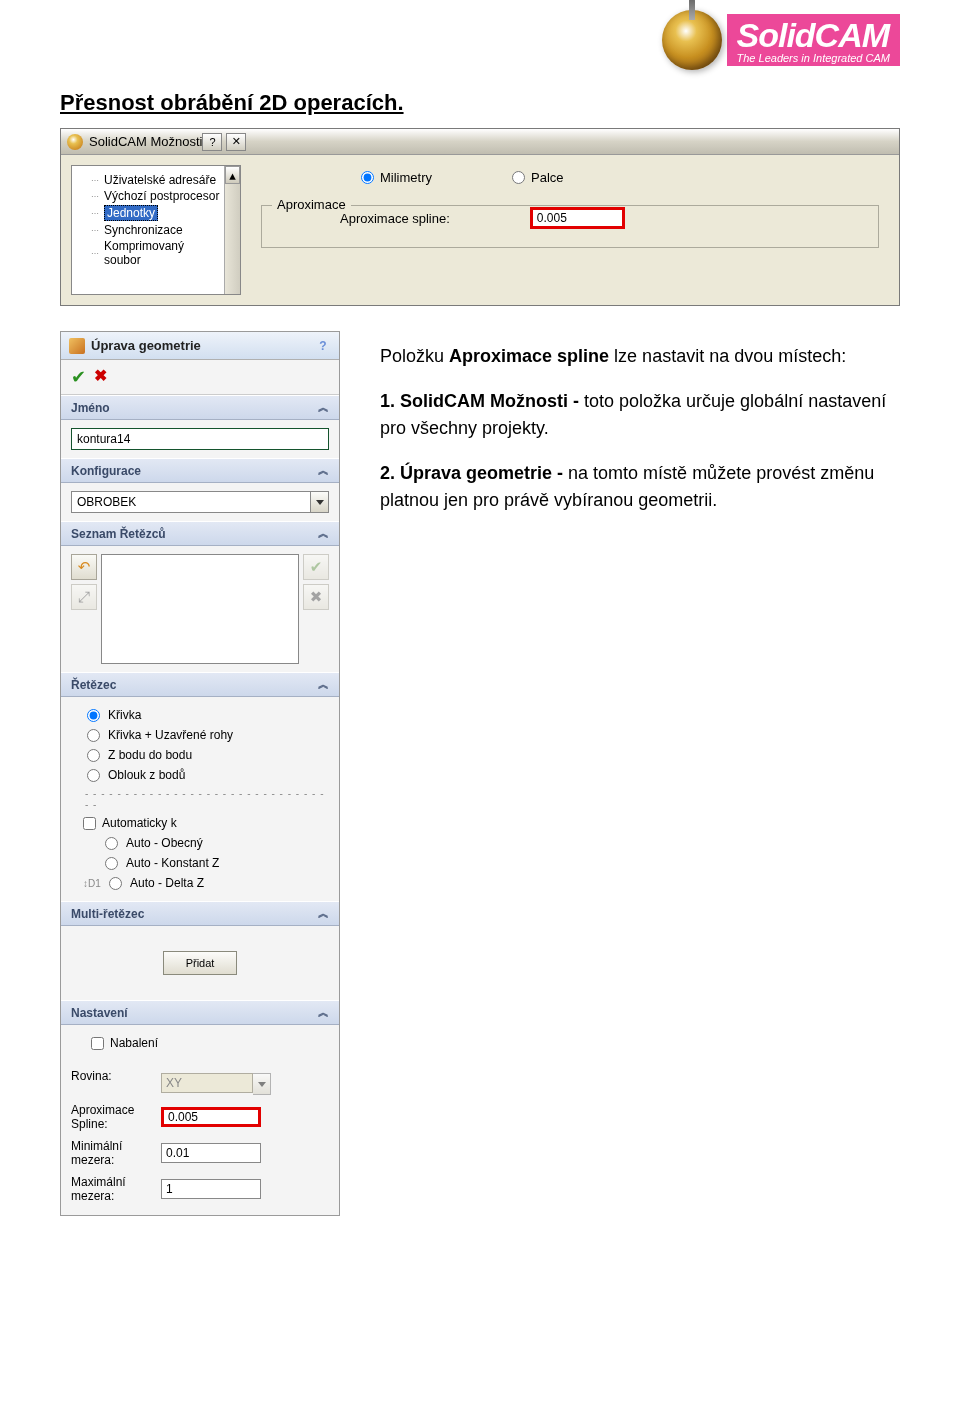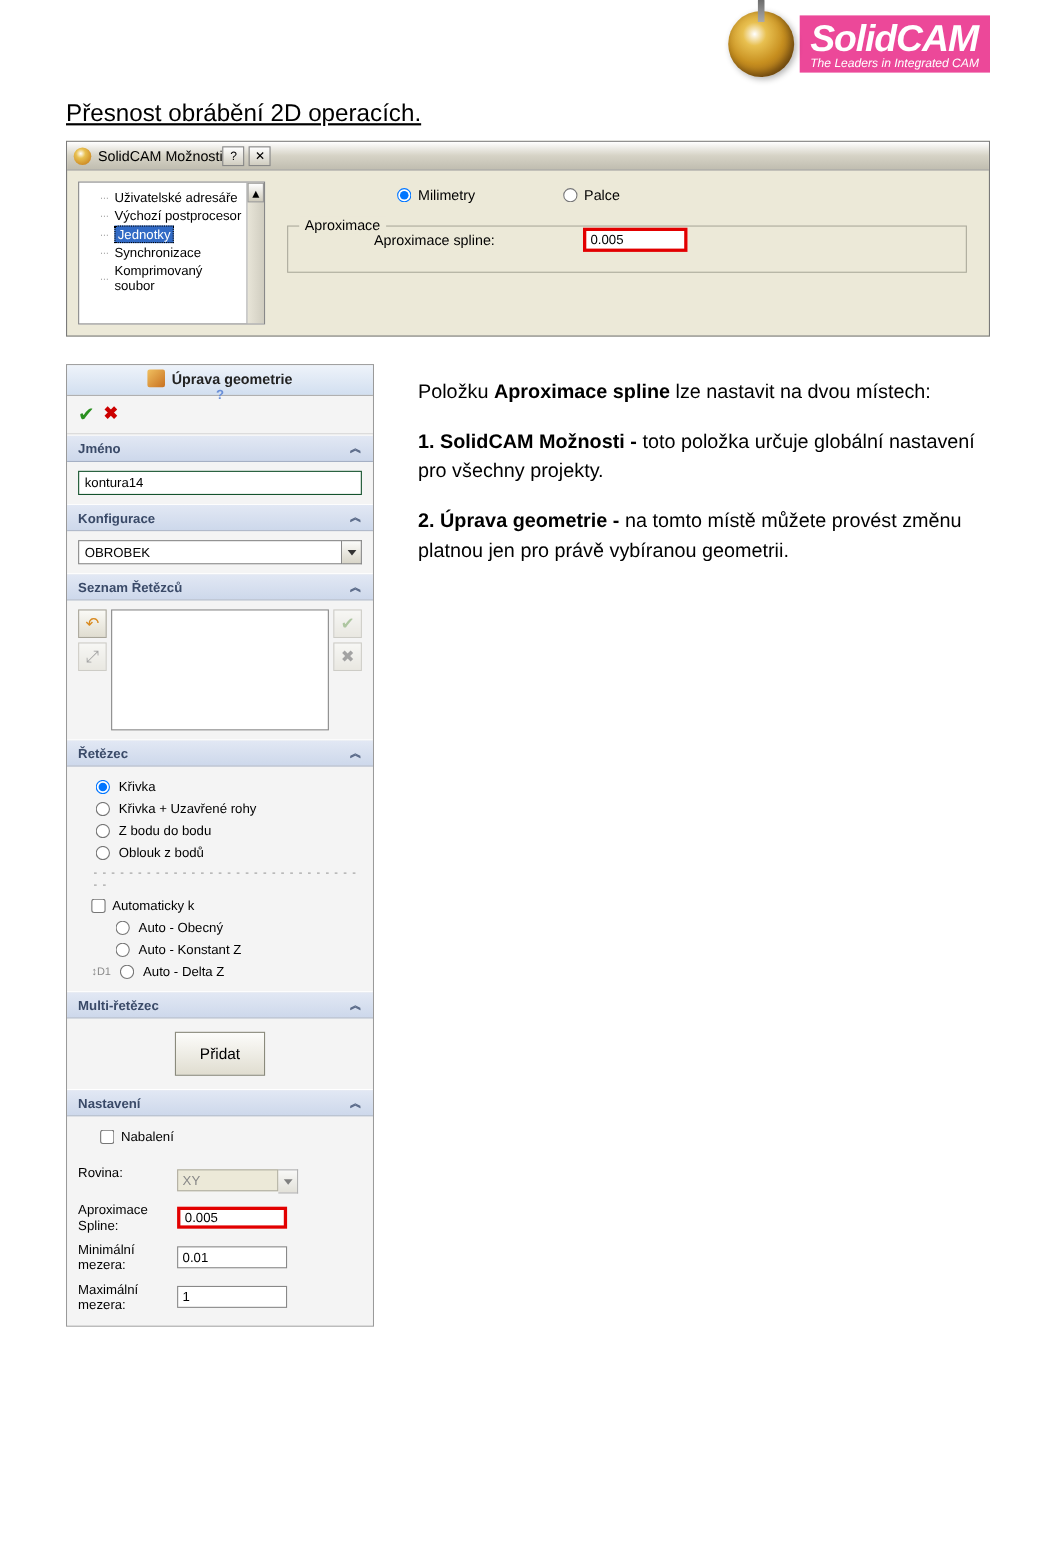--- a/index.html
+++ b/index.html
@@ -8,21 +8,21 @@
 
 .logo-row { display: flex; justify-content: flex-end; margin-bottom: 20px; }
 .logo { display: flex; align-items: center; gap: 5px; }
 .logo-icon { width: 60px; height: 60px; background: radial-gradient(circle at 40% 35%, #fff 0%, #e8c050 20%, #c89020 50%, #8a5010 100%); border-radius: 50%; position: relative; box-shadow: inset -3px -3px 8px rgba(0,0,0,0.4), 2px 2px 6px rgba(0,0,0,0.3); }
 .logo-icon::after { content: ""; position: absolute; top: -12px; left: 50%; transform: translateX(-50%); width: 6px; height: 22px; background: linear-gradient(to bottom, #666, #aaa); border-radius: 3px 3px 0 0; }
 .logo-text { background: #ec4899; color: #fff; padding: 4px 10px 2px 10px; }
 .logo-title { font-size: 34px; font-weight: bold; font-style: italic; letter-spacing: -1px; line-height: 1; }
 .logo-sub { font-size: 11px; font-style: italic; color: #fff; }
 
 
-.doc-heading { font-size: 22px; font-weight: normal; text-decoration: underline; margin-bottom: 12px; }
+.doc-heading { font-size: 22px; font-weight: bold; text-decoration: underline; margin-bottom: 12px; }
 
 
 .win { border: 1px solid #7a7a7a; background: #ece9d8; margin-bottom: 25px; }
 .win-titlebar { background: linear-gradient(to bottom, #fff 0%, #d6d3c6 50%, #c0bdb0 100%); border-bottom: 1px solid #999; padding: 3px 6px; display: flex; align-items: center; font-size: 13px; height: 26px; }
 .win-title-left { display: flex; align-items: center; gap: 6px; }
 .win-icon { width: 16px; height: 16px; background: radial-gradient(circle at 40% 35%, #fff 0%, #e8c050 30%, #c07010 100%); border-radius: 50%; }
 .win-title { font-weight: normal; }
 .win-controls { display: flex; gap: 4px; }
 .win-btn { width: 20px; height: 18px; background: linear-gradient(to bottom, #fff, #d0cdc0); border: 1px solid #888; display: flex; align-items: center; justify-content: center; font-size: 11px; font-family: Arial; cursor: pointer; }
 .win-body { display: flex; padding: 10px; gap: 10px; }
@@ -40,21 +40,21 @@
 .fieldset-legend { position: absolute; top: -9px; left: 10px; background: #ece9d8; padding: 0 5px; font-size: 13px; }
 .field-row { display: flex; align-items: center; gap: 80px; margin-left: 60px; }
 .field-label { font-size: 13px; }
 .field-input { width: 95px; height: 22px; border: 3px solid #e20000; background: #fff; padding: 1px 4px; font-size: 12px; }
 
 
 .doc-columns { display: flex; gap: 40px; align-items: flex-start; }
 
 
 .geo-panel { width: 280px; border: 1px solid #9a9a9a; background: #e8e8e8; font-size: 12px; }
-.panel-titlebar { background: linear-gradient(to bottom, #eef3fa 0%, #d2dff0 100%); border-bottom: 1px solid #b0b0b0; padding: 4px 8px; display: flex; align-items: center; justify-content: space-between; height: 28px; flex-direction: column; }
+.panel-titlebar { background: linear-gradient(to bottom, #eef3fa 0%, #d2dff0 100%); border-bottom: 1px solid #b0b0b0; padding: 4px 8px; display: flex; align-items: center; justify-content: space-between; height: 28px; }
 .panel-title-left { display: flex; align-items: center; gap: 6px; }
 .panel-title { font-weight: bold; font-size: 13px; color: #222; }
 .panel-help { width: 16px; height: 16px; color: #6a8fd8; font-weight: bold; cursor: pointer; display: flex; align-items: center; justify-content: center; }
 .panel-confirm-row { display: flex; gap: 8px; padding: 6px 10px; background: #f4f4f4; border-bottom: 1px solid #ccc; }
 .ok-icon { color: #2a9020; font-size: 18px; cursor: pointer; }
 .cancel-icon { color: #cc0000; font-size: 16px; font-weight: bold; cursor: pointer; }
 .section-header { background: linear-gradient(to bottom, #e2e8f4, #cdd8eb); border-top: 1px solid #fff; border-bottom: 1px solid #a5b0c4; padding: 4px 10px; display: flex; justify-content: space-between; align-items: center; font-weight: bold; color: #3a4a68; cursor: pointer; }
 .section-chevron { font-size: 11px; color: #5a6a88; }
 .section-body { padding: 8px 10px; background: #f4f4f4; }
 .text-input { width: 100%; height: 22px; border: 1px solid #14532d; background: #fff; padding: 2px 5px; font-size: 12px; }
@@ -71,21 +71,21 @@
 .list-box { flex: 1; height: 110px; background: #fff; border: 1px solid #888; }
 .radio-item { display: flex; align-items: center; gap: 8px; padding: 3px 0 3px 16px; }
 .radio-item input { cursor: pointer; }
 .radio-item label { cursor: pointer; }
 .radio-item.sub { padding-left: 34px; }
 .divider-dots { color: #888; padding: 3px 0 3px 14px; font-size: 10px; letter-spacing: 1px; }
 .checkbox-item { display: flex; align-items: center; gap: 6px; padding: 3px 0 3px 12px; }
 .checkbox-item input { cursor: pointer; }
 .sub-with-icon { display: flex; align-items: center; gap: 4px; padding-left: 12px; }
 .small-ico { width: 18px; height: 16px; font-size: 10px; color: #888; display: flex; align-items: center; justify-content: center; }
-.btn { height: 40px; padding: 0 22px; background: linear-gradient(to bottom, #fcfcfa, #e0ddd0); border: 1px solid #8a8a7c; cursor: pointer; font-size: 14px; margin: 4px auto; display: block; }
+.btn { height: 24px; padding: 0 22px; background: linear-gradient(to bottom, #fcfcfa, #e0ddd0); border: 1px solid #8a8a7c; cursor: pointer; font-size: 11px; margin: 17px auto; display: block; }
 .setting-row { display: flex; align-items: center; gap: 10px; padding: 4px 0; }
 .setting-label { width: 80px; font-size: 12px; }
 .setting-input { width: 100px; height: 20px; border: 1px solid #888; background: #fff; padding: 1px 4px; font-size: 12px; }
 .setting-input.hl { border: 3px solid #e20000; }
 .setting-input.ro { background: #ece9d8; border-color: #b0ada0; color: #888; }
 
 
 .article { flex: 1; font-size: 18px; line-height: 1.5; padding-top: 12px; }
 .article p { margin-bottom: 18px; }
 .article .bold { font-weight: bold; }

